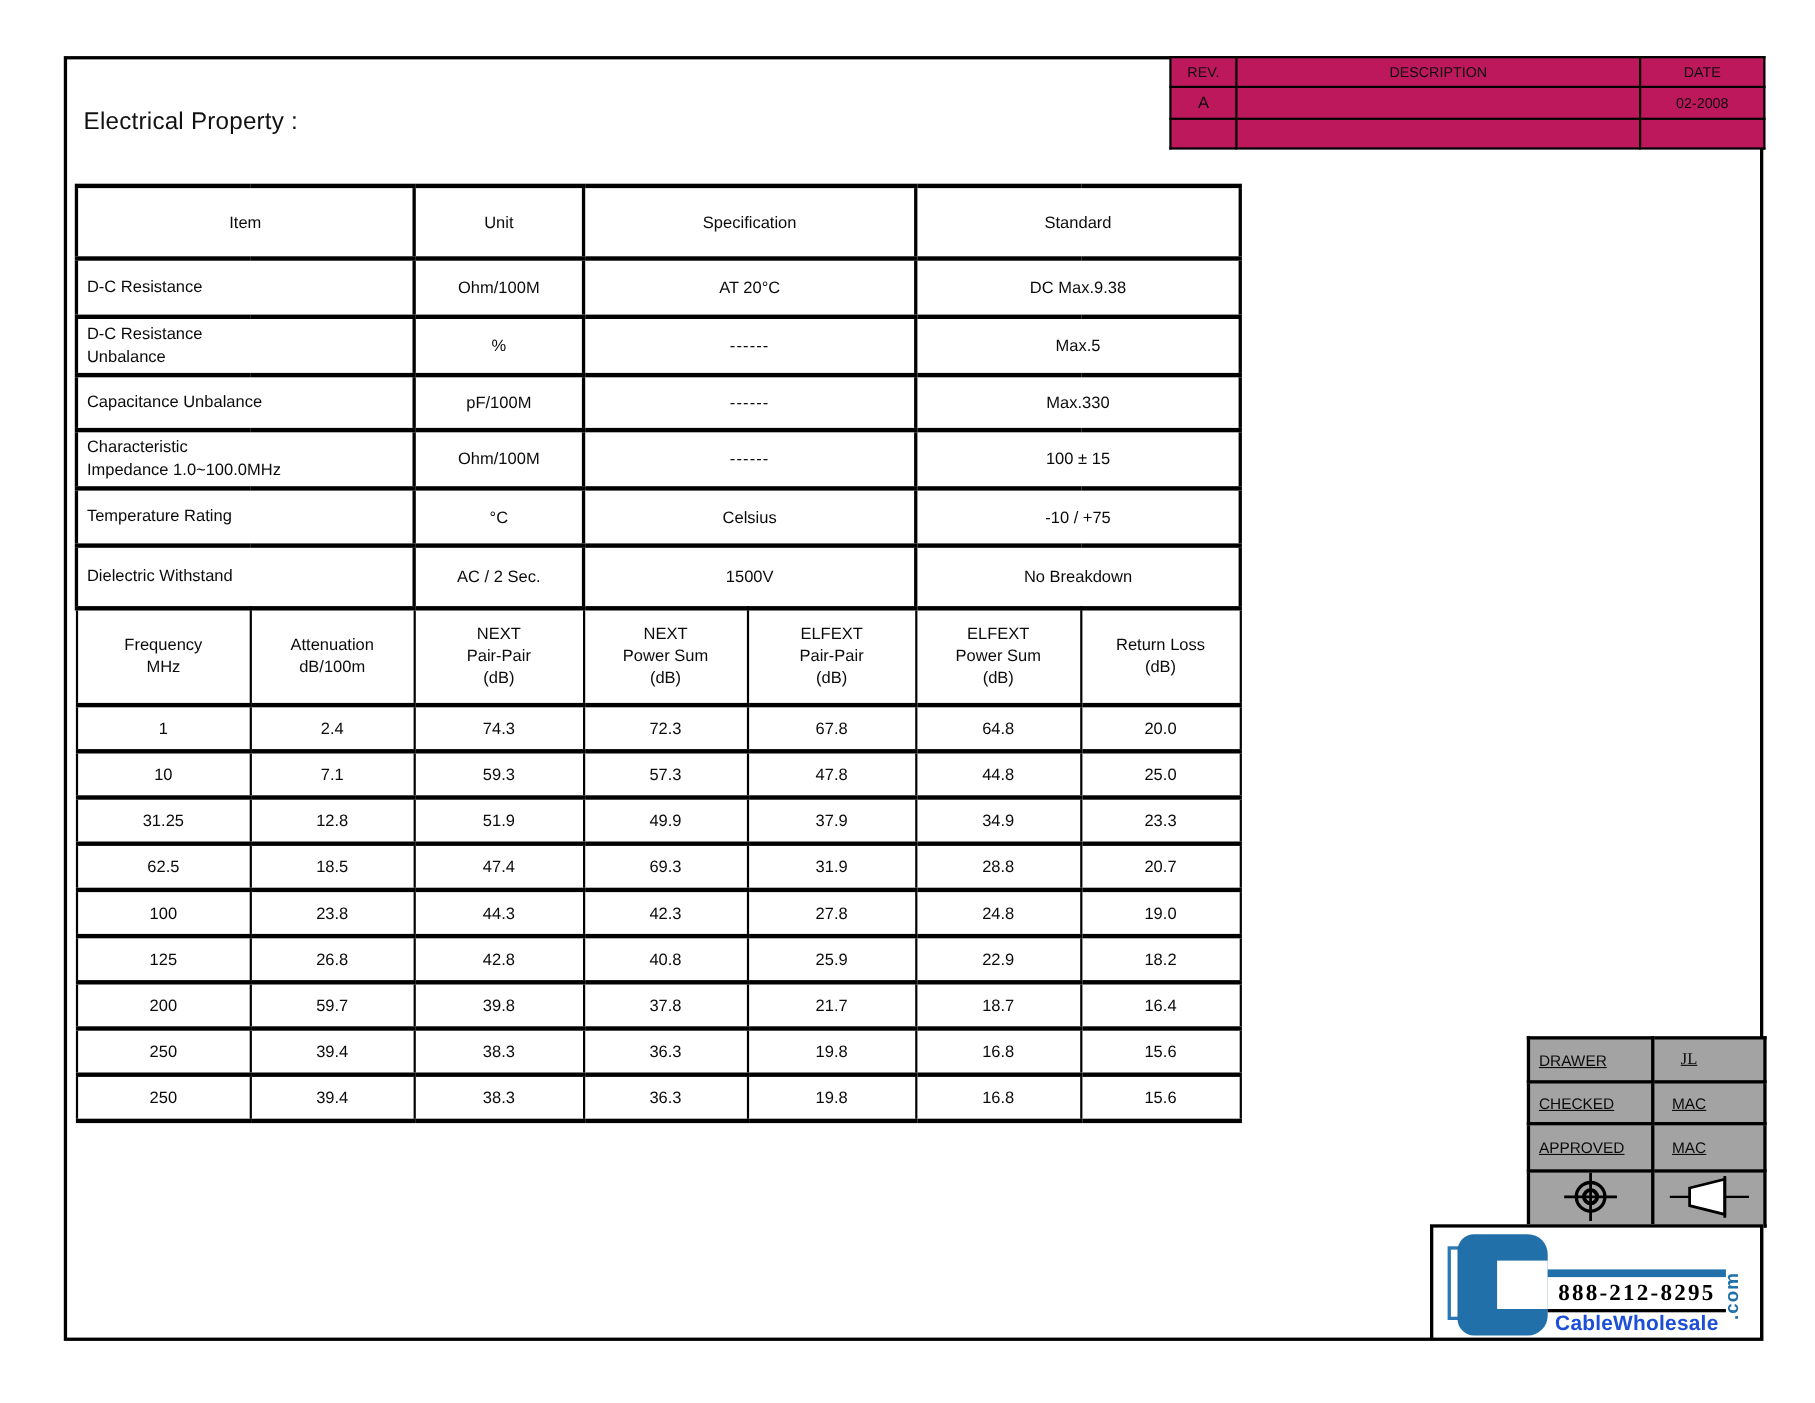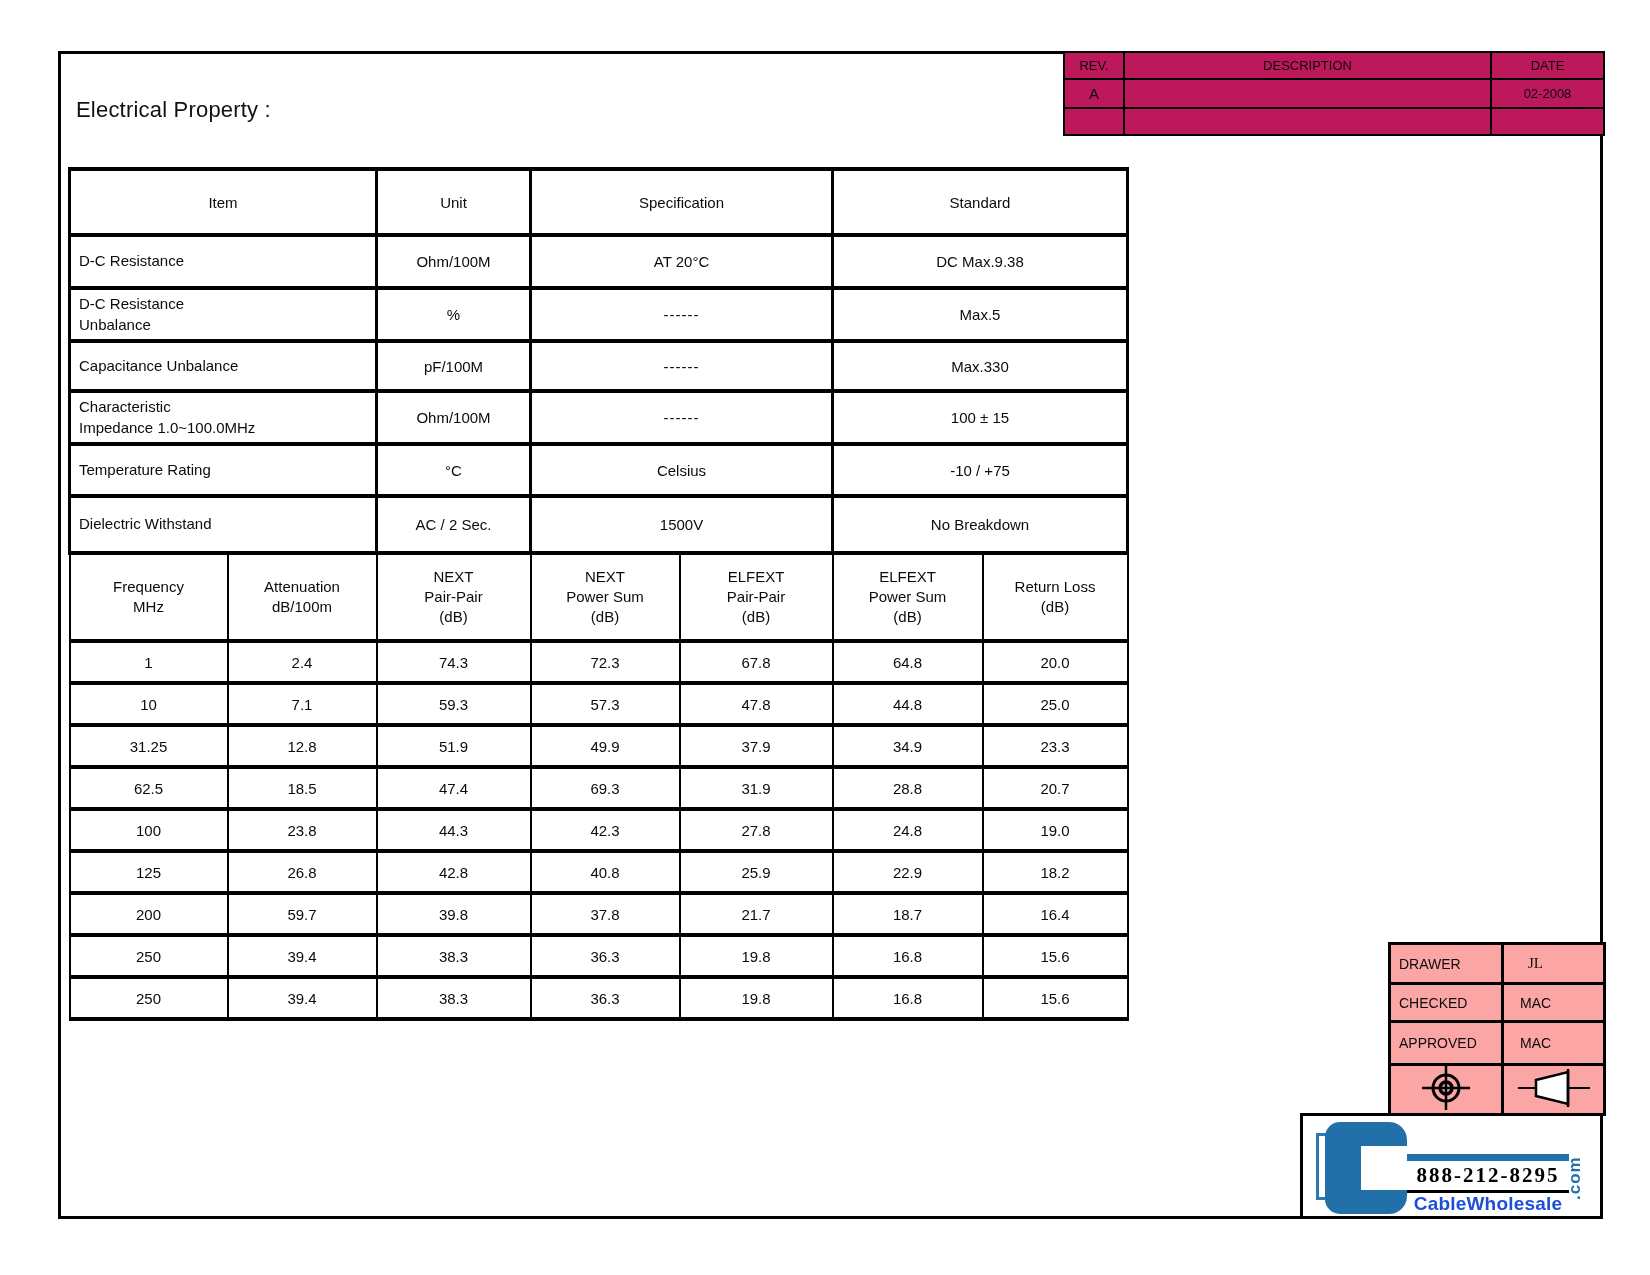--- a/index.html
+++ b/index.html
@@ -17,21 +17,21 @@
   .main-table { position:absolute; left:68px; top:146px; border-collapse:collapse; table-layout:fixed; width:1058px;margin-top:21px; }
   .main-table td { border:3px solid #000; font-size:15px; text-align:center; vertical-align:middle; background:#fff; }
   .main-table tr.sec1 td { border-top-width:4px; border-bottom-width:4px; }
   .main-table tr.sec2 td { border-left-width:2px; border-right-width:2px; border-top-width:4px; border-bottom-width:4px; }
   .main-table td.item { text-align:left; padding-left:8px; }
   .pre { white-space:pre-line; line-height:1.35; }
   .dashes { letter-spacing:1px; font-size:14px; }
 
   
   .tblock { position:absolute; left:1388px; top:942px; border-collapse:collapse; table-layout:fixed; }
-  .tblock td { border:3px solid #000; font-size:14px; vertical-align:middle; background:#fca5a5; padding-left:8px; }
+  .tblock td { border:3px solid #000; font-size:14px; vertical-align:middle; background:#a3a3a3; padding-left:8px;text-decoration:underline; }
   .tblock td.val { padding-left:16px; }
   .tblock td.serif { font-family:"Liberation Serif", serif; font-size:15px; padding-left:24px; }
   .tblock td.sym { text-align:center; padding:0; }
 
   
   .logo-box { position:absolute; left:1300px; top:1113px; width:303px; height:106px; border:3px solid #000; background:#fff; }
   .logo-bracket { position:absolute; left:13px; top:17px; width:23px; height:67px; border:3px solid #2a79b2; background:#fff; }
   .logo-c { position:absolute; left:22px; top:6px; width:82px; height:92px; background:#2170a9; border-radius:15px 18px 18px 15px; }
   .logo-c-notch { position:absolute; left:58px; top:30px; width:46px; height:44px; background:#fff; }
   .logo-bar { position:absolute; left:104px; top:38px; width:162px; height:7px; background:#2170a9; }

